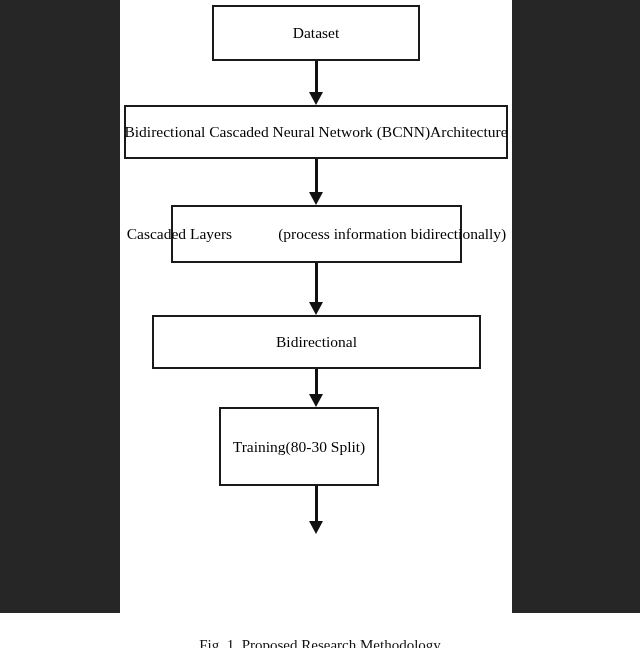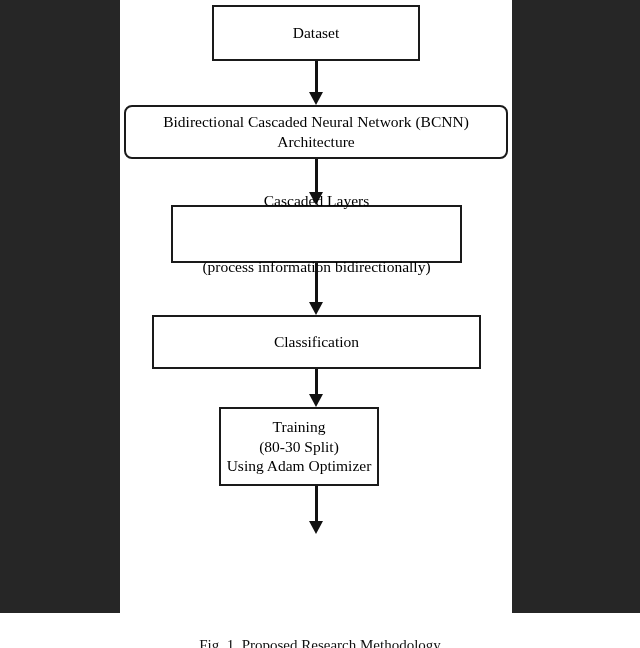--- a/index.html
+++ b/index.html
@@ -22,34 +22,34 @@
   }
   #letterbox-left  { left: 0;   width: 120px; height: 613px; }
   #letterbox-right { left: 512px; width: 128px; height: 613px; }
 
   .node {
     position: absolute;
     box-sizing: border-box;
     border: 2px solid #1a1a1a;
     background: #ffffff;
     display: flex;
-    flex-direction: column;
+    flex-direction: row;
     align-items: center;
     justify-content: center;
     text-align: center;
     color: #000000;
     line-height: 1.28;
     font-size: 15.5px;
     padding: 2px 14px;
   }
   .node .ln { display: block; white-space: nowrap; }
 
   
   #node-dataset        { left: 212px; top: 5px;   width: 208px; height: 56px;  }
-  #node-architecture   { left: 124px; top: 105px; width: 384px; height: 54px; border-radius: 8px;  }
+  #node-architecture   { left: 124px; top: 105px; width: 384px; height: 54px;  }
   #node-cascaded       { left: 171px; top: 205px; width: 291px; height: 58px; gap: 46px;  }
   #node-classification { left: 152px; top: 315px; width: 329px; height: 54px;  }
   #node-training       { left: 219px; top: 407px; width: 160px; height: 79px;  }
   #node-evaluation     { left: 160px; top: 534px; width: 313px; height: 79px;  }
 
   
   .arrow {
     position: absolute;
     left: 316px;
     width: 0;
@@ -125,32 +125,31 @@
     <span class="ln">Cascaded Layers</span>
     <span class="ln">(process information bidirectionally)</span>
   </div>
 
   <div class="arrow" id="arrow-3">
     <div class="shaft"></div>
     <div class="head"></div>
   </div>
 
   <div class="node" id="node-classification">
-    <span class="ln">Classification</span>
+    <span class="ln">Bidirectional</span>
   </div>
 
   <div class="arrow" id="arrow-4">
     <div class="shaft"></div>
     <div class="head"></div>
   </div>
 
   <div class="node" id="node-training">
     <span class="ln">Training</span>
     <span class="ln">(80-30 Split)</span>
-    <span class="ln">Using Adam Optimizer</span>
   </div>
 
   <div class="arrow" id="arrow-5">
     <div class="shaft"></div>
     <div class="head"></div>
   </div>
 
 
   <div id="figure-caption">Fig. 1.  Proposed Research Methodology</div>
 

